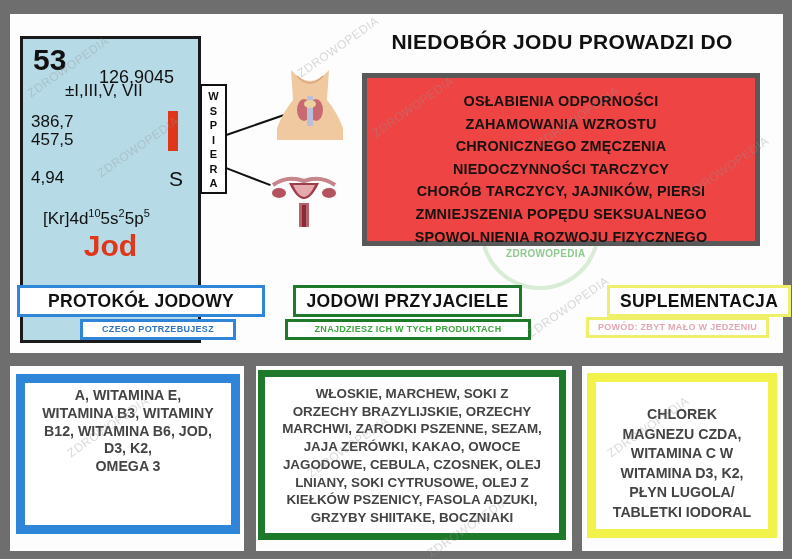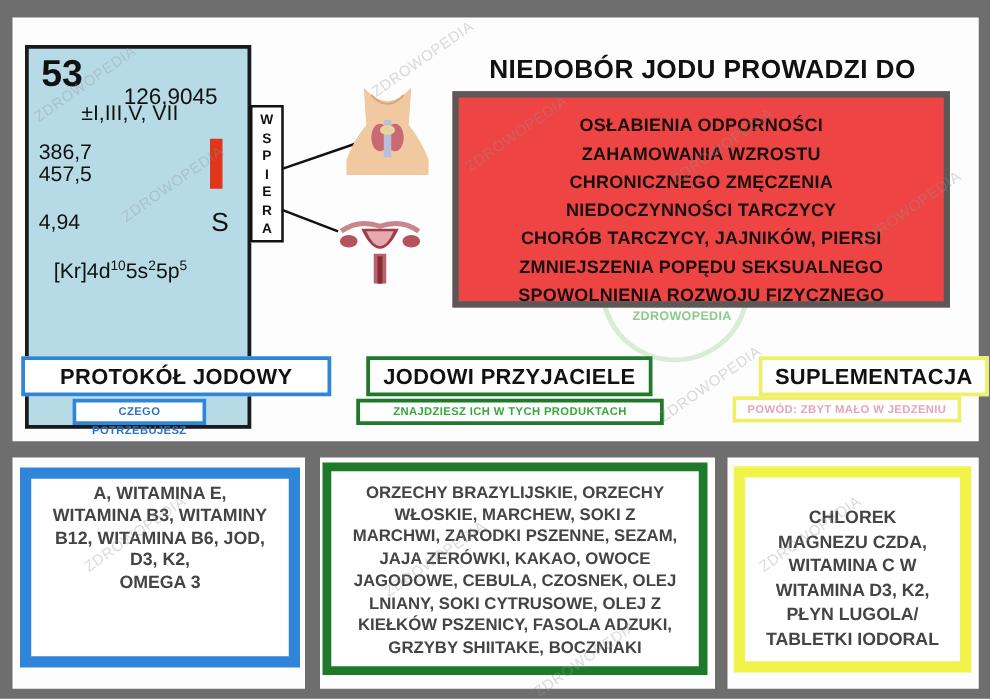--- a/index.html
+++ b/index.html
@@ -27,21 +27,21 @@
 
   .wspiera { left:200px; top:84px; width:27px; height:110px; background:#fff; border:2px solid #111;
     font-size:11px; font-weight:bold; color:#111; text-align:center; line-height:14.5px; padding-top:3px; }
   .wspiera span { display:block; }
 
   .line { height:2px; background:#111; transform-origin:0 0; }
 
   .neck { left:277px; top:70px; width:66px; height:70px; }
   .uterus { left:267px; top:175px; width:74px; height:52px; }
 
-  .title { left:362px; top:44px; width:400px; text-align:center; font-size:21px; font-weight:bold; color:#111; letter-spacing:0.3px; }
+  .title { left:362px; top:30px; width:400px; text-align:center; font-size:21px; font-weight:bold; color:#111; letter-spacing:0.3px; }
   .effects { left:362px; top:73px; width:398px; height:173px; background:#ef4444; border:5px solid #595959;
     text-align:center; padding-top:12px; }
   .effects .row { font-size:14.4px; font-weight:bold; color:#1a1010; line-height:22.6px; letter-spacing:0.2px; }
 
   .logo-circle { left:480px; top:215px; width:120px; height:75px; border:4px solid #d8ecd6; border-top:none; border-radius:0 0 70px 70px; }
   .logo-text { left:506px; top:248px; font-size:10px; font-weight:bold; color:#8ec98d; letter-spacing:0.3px; }
 
   .hdr { height:32px; background:#fff; border:3px solid; font-size:17.5px; font-weight:bold; color:#111; text-align:center; line-height:26px; letter-spacing:0.3px; }
   .sub { height:21px; background:#fff; border:3px solid; font-size:9px; font-weight:bold; text-align:center; line-height:15px; letter-spacing:0.3px; }
 
@@ -66,20 +66,21 @@
   <div class="abs mass">126,9045</div>
   <div class="abs ox">±I,III,V, VII</div>
   <div class="abs bp">
     <div>386,7</div>
     <div>457,5</div>
   </div>
   <div class="abs en">4,94</div>
   <div class="abs sym"></div>
   <div class="abs state">S</div>
   <div class="abs conf"><span>[Kr]4d</span><sup>10</sup><span>5s</span><sup>2</sup><span>5p</span><sup>5</sup></div>
+  <div class="abs name">Jod</div>
 </div>
 
 <div class="abs wspiera">
   <span>W</span>
   <span>S</span>
   <span>P</span>
   <span>I</span>
   <span>E</span>
   <span>R</span>
   <span>A</span>
@@ -115,39 +116,39 @@
   <div class="row">OSŁABIENIA ODPORNOŚCI</div>
   <div class="row">ZAHAMOWANIA WZROSTU</div>
   <div class="row">CHRONICZNEGO ZMĘCZENIA</div>
   <div class="row">NIEDOCZYNNOŚCI TARCZYCY</div>
   <div class="row">CHORÓB TARCZYCY, JAJNIKÓW, PIERSI</div>
   <div class="row">ZMNIEJSZENIA POPĘDU SEKSUALNEGO</div>
   <div class="row">SPOWOLNIENIA ROZWOJU FIZYCZNEGO</div>
 </div>
 
 <div class="abs hdr" style="left:17px;top:285px;width:248px;border-color:#2f86d8;">PROTOKÓŁ JODOWY</div>
-<div class="abs sub" style="left:58px;top:319px;width:107px;border-color:#2f86d8;color:#2f74c0;">CZEGO POTRZEBUJESZ</div>
+<div class="abs sub" style="left:80px;top:319px;width:156px;border-color:#2f86d8;color:#2f74c0;">CZEGO POTRZEBUJESZ</div>
 
 <div class="abs hdr" style="left:293px;top:285px;width:229px;border-color:#1e7a2a;">JODOWI PRZYJACIELE</div>
 <div class="abs sub" style="left:285px;top:319px;width:246px;border-color:#1e7a2a;color:#3aa63e;">ZNAJDZIESZ ICH W TYCH PRODUKTACH</div>
 
 <div class="abs hdr" style="left:587px;top:285px;width:184px;border-color:#eef06a;margin-left:20px;">SUPLEMENTACJA</div>
 <div class="abs sub" style="left:586px;top:317px;width:183px;border-color:#eef06a;color:#e4a6b4;">POWÓD: ZBYT MAŁO W JEDZENIU</div>
 
 <div class="abs box" style="left:16px;top:374px;width:224px;height:160px;border-color:#2f86d8;font-size:14.2px;line-height:17.8px;padding-top:4px;">
   <span class="line-t">A, WITAMINA E,</span>
   <span class="line-t">WITAMINA B3, WITAMINY</span>
   <span class="line-t">B12, WITAMINA B6, JOD,</span>
   <span class="line-t">D3, K2,</span>
   <span class="line-t">OMEGA 3</span>
 </div>
 
 <div class="abs box" style="left:258px;top:370px;width:308px;height:170px;border-width:7px;border-color:#1e7a2a;font-size:13.4px;line-height:17.7px;padding-top:8px;">
+  <span class="line-t">WŁOSKIE, MARCHEW, SOKI Z</span>
   <span class="line-t">ORZECHY BRAZYLIJSKIE, ORZECHY</span>
-  <span class="line-t">WŁOSKIE, MARCHEW, SOKI Z</span>
   <span class="line-t">MARCHWI, ZARODKI PSZENNE, SEZAM,</span>
   <span class="line-t">JAJA ZERÓWKI, KAKAO, OWOCE</span>
   <span class="line-t">JAGODOWE, CEBULA, CZOSNEK, OLEJ</span>
   <span class="line-t">LNIANY, SOKI CYTRUSOWE, OLEJ Z</span>
   <span class="line-t">KIEŁKÓW PSZENICY, FASOLA ADZUKI,</span>
   <span class="line-t">GRZYBY SHIITAKE, BOCZNIAKI</span>
 </div>
 
 <div class="abs box" style="left:587px;top:373px;width:190px;height:165px;border-color:#f1f34a;font-size:14.2px;line-height:19.5px;padding-top:23px;">
   <span class="line-t">CHLOREK</span>

